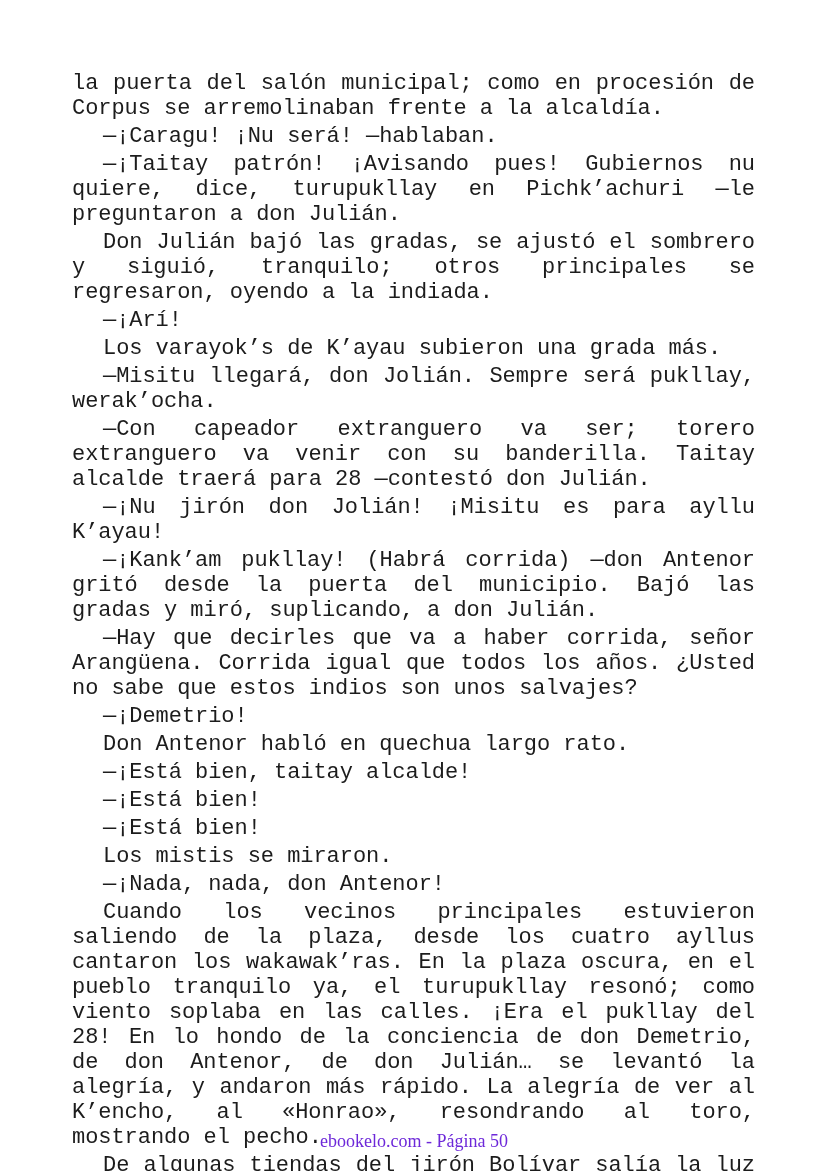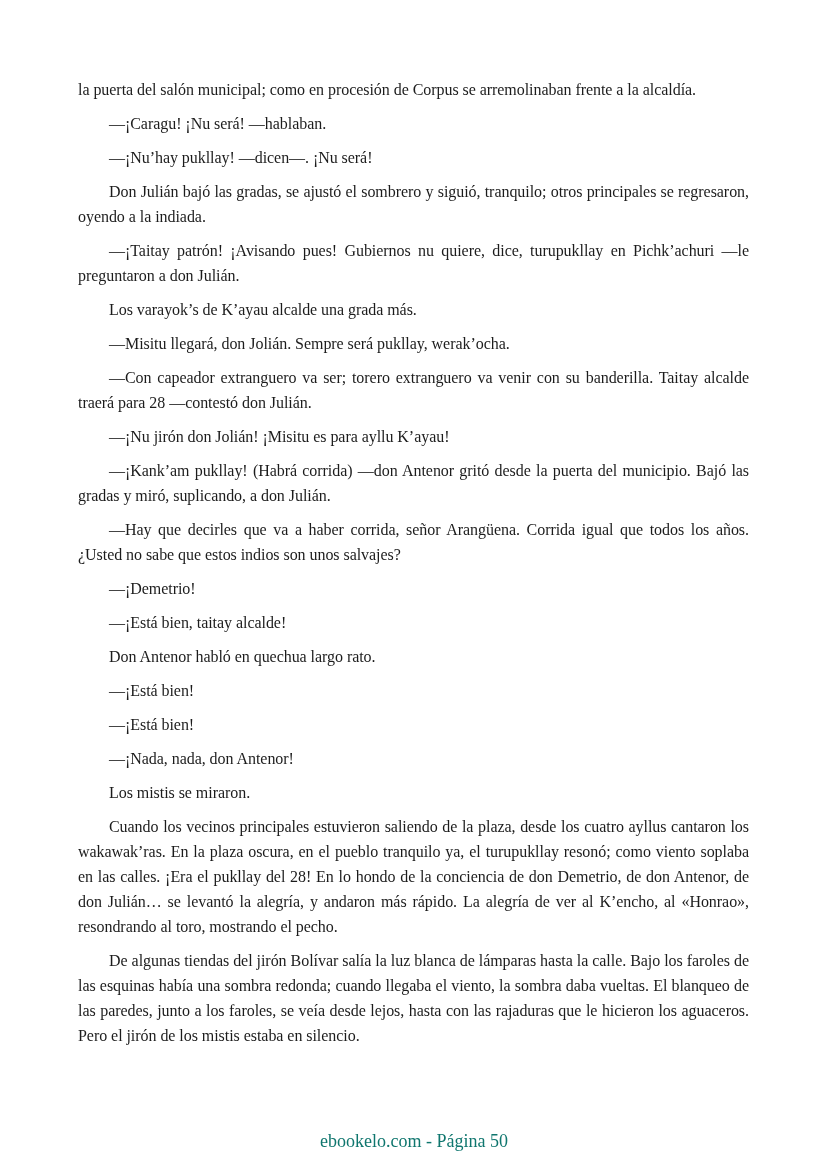--- a/index.html
+++ b/index.html
@@ -15,57 +15,58 @@
       font-family: "Liberation Serif", "DejaVu Serif", serif;
       color: #1c1c1c;
     }
     .page {
       position: absolute;
       left: 69px;
       top: 68px;
       width: 689px;
     }
     .para {
-      margin: 9px;
-      font-size: 16px;
+      margin: 3px;
+      font-size: 22px;
       line-height: 25px;
       text-align: justify;
       text-indent: 31px;
       letter-spacing: -0.05px;
+      font-family: Liberation Mono, monospace;
     }
     .footer {
       position: absolute;
       left: 0;
       width: 828px;
       top: 1129px;
       text-align: center;
       font-size: 18px;
       line-height: 25px;
-      color: #0f766e;
+      color: #6d28d9;
     }
   </style>
 </head>
 <body>
 
 <div class="page">
   <p class="para" style="text-indent:0">la puerta del salón municipal; como en procesión de Corpus se arremolinaban frente a la alcaldía.</p>
   <p class="para">—¡Caragu! ¡Nu será! —hablaban.</p>
-  <p class="para">—¡Nu’hay pukllay! —dicen—. ¡Nu será!</p>
+  <p class="para">—¡Taitay patrón! ¡Avisando pues! Gubiernos nu quiere, dice, turupukllay en Pichk’achuri —le preguntaron a don Julián.</p>
   <p class="para">Don Julián bajó las gradas, se ajustó el sombrero y siguió, tranquilo; otros principales se regresaron, oyendo a la indiada.</p>
-  <p class="para">—¡Taitay patrón! ¡Avisando pues! Gubiernos nu quiere, dice, turupukllay en Pichk’achuri —le preguntaron a don Julián.</p>
-  <p class="para">Los varayok’s de K’ayau alcalde una grada más.</p>
+  <p class="para">—¡Arí!</p>
+  <p class="para">Los varayok’s de K’ayau subieron una grada más.</p>
   <p class="para">—Misitu llegará, don Jolián. Sempre será pukllay, werak’ocha.</p>
   <p class="para">—Con capeador extranguero va ser; torero extranguero va venir con su banderilla. Taitay alcalde traerá para 28 —contestó don Julián.</p>
   <p class="para">—¡Nu jirón don Jolián! ¡Misitu es para ayllu K’ayau!</p>
   <p class="para">—¡Kank’am pukllay! (Habrá corrida) —don Antenor gritó desde la puerta del municipio. Bajó las gradas y miró, suplicando, a don Julián.</p>
   <p class="para">—Hay que decirles que va a haber corrida, señor Arangüena. Corrida igual que todos los años. ¿Usted no sabe que estos indios son unos salvajes?</p>
   <p class="para">—¡Demetrio!</p>
+  <p class="para">Don Antenor habló en quechua largo rato.</p>
   <p class="para">—¡Está bien, taitay alcalde!</p>
-  <p class="para">Don Antenor habló en quechua largo rato.</p>
   <p class="para">—¡Está bien!</p>
   <p class="para">—¡Está bien!</p>
+  <p class="para">Los mistis se miraron.</p>
   <p class="para">—¡Nada, nada, don Antenor!</p>
-  <p class="para">Los mistis se miraron.</p>
   <p class="para">Cuando los vecinos principales estuvieron saliendo de la plaza, desde los cuatro ayllus cantaron los wakawak’ras. En la plaza oscura, en el pueblo tranquilo ya, el turupukllay resonó; como viento soplaba en las calles. ¡Era el pukllay del 28! En lo hondo de la conciencia de don Demetrio, de don Antenor, de don Julián… se levantó la alegría, y andaron más rápido. La alegría de ver al K’encho, al «Honrao», resondrando al toro, mostrando el pecho.</p>
   <p class="para">De algunas tiendas del jirón Bolívar salía la luz blanca de lámparas hasta la calle. Bajo los faroles de las esquinas había una sombra redonda; cuando llegaba el viento, la sombra daba vueltas. El blanqueo de las paredes, junto a los faroles, se veía desde lejos, hasta con las rajaduras que le hicieron los aguaceros. Pero el jirón de los mistis estaba en silencio.</p>
 </div>
 
 <div class="footer">ebookelo.com - Página 50</div>
 
 </body></html>

